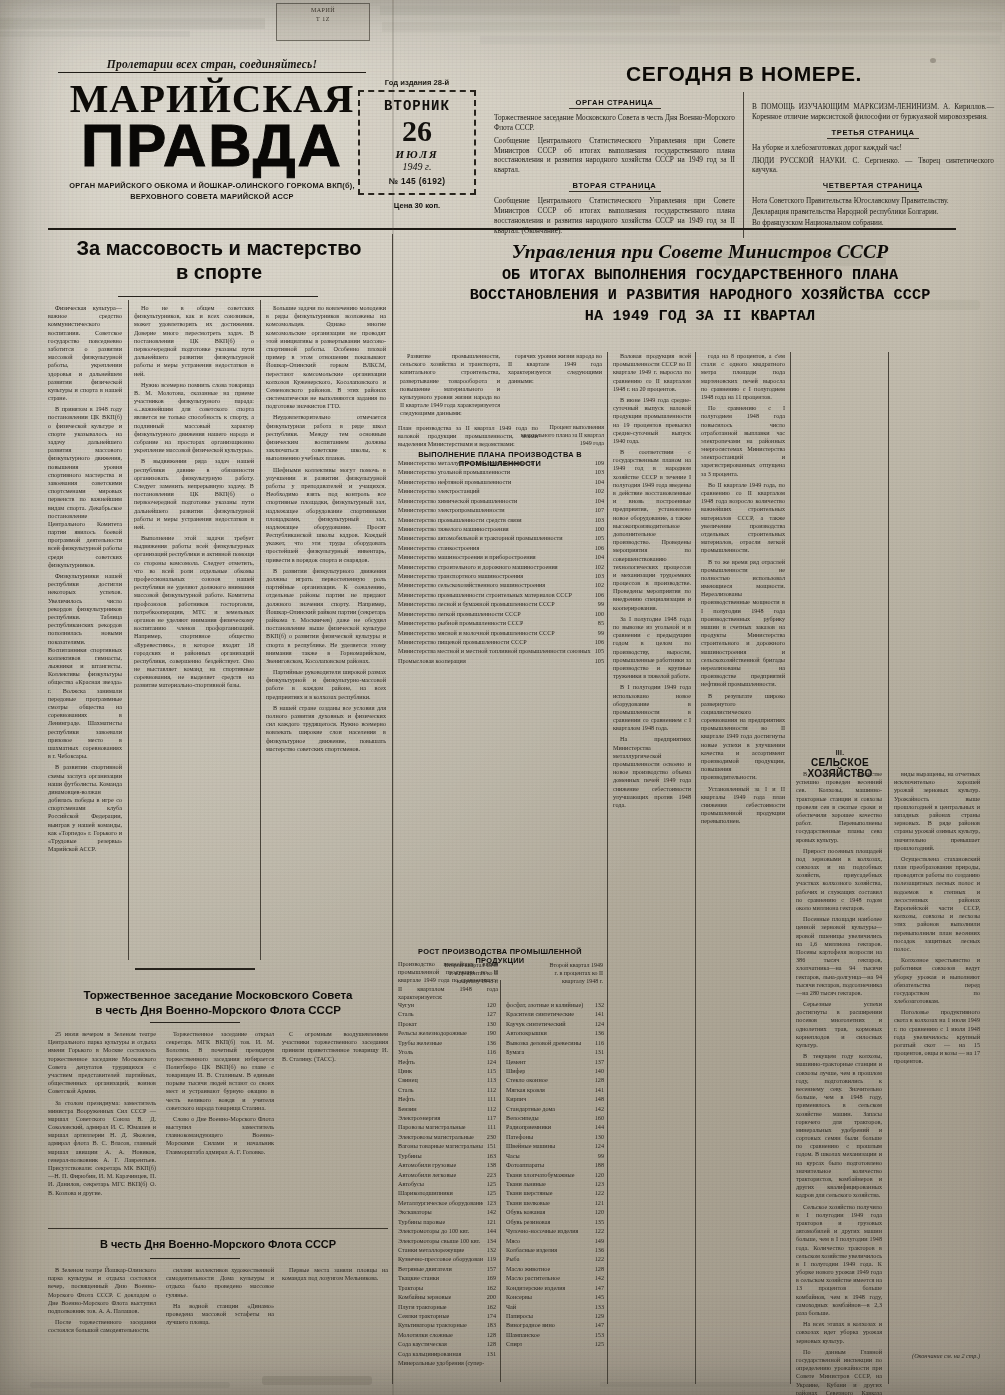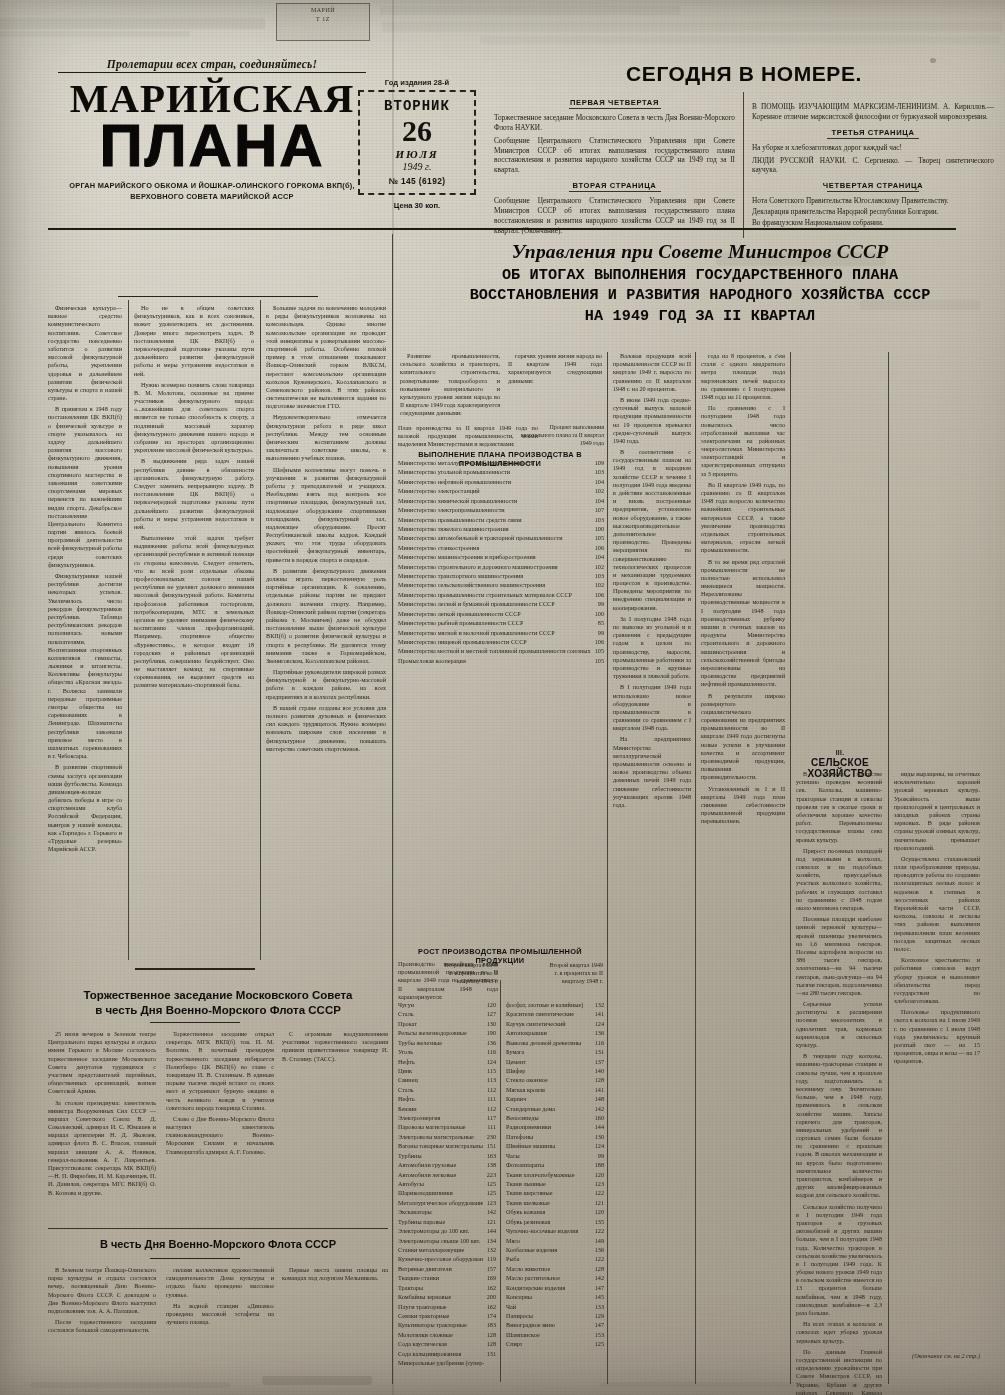--- a/index.html
+++ b/index.html
@@ -125,44 +125,44 @@
       <div class="smear" style="left:380px;top:6px;width:300px;height:9px;opacity:.13"></div>
       <div class="smear" style="left:382px;top:22px;width:620px;height:10px;opacity:.12"></div>
       <div class="smear" style="left:480px;top:36px;width:520px;height:8px;opacity:.10"></div>
       <div class="tsbox">МАРИЙ<br>Т 1Z</div>
     </div>
 
     <div class="mast">
       <div class="slogan">Пролетарии всех стран, соединяйтесь!</div>
       <div class="slogan-rule"></div>
       <div class="mast-l1">МАРИЙСКАЯ</div>
-      <div class="mast-l2">ПЛАНА</div>
+      <div class="mast-l2">ПРАВДА</div>
       <div class="mast-sub">ОРГАН МАРИЙСКОГО ОБКОМА И ЙОШКАР-ОЛИНСКОГО ГОРКОМА ВКП(б),</div>
       <div class="mast-sub" style="margin-top:0">ВЕРХОВНОГО СОВЕТА МАРИЙСКОЙ АССР</div>
     </div>
 
     <div class="datebox">
       <div class="dy">Год издания 28-й</div>
       <div class="dbinner">
         <div class="dwd">ВТОРНИК</div>
         <div class="dnum">26</div>
         <div class="dmon">ИЮЛЯ</div>
         <div class="dyr">1949 г.</div>
         <div class="dnr">№ 145 (6192)</div>
       </div>
       <div class="dprice">Цена 30 коп.</div>
     </div>
 
     <div class="today">
       <div class="today-h">СЕГОДНЯ В НОМЕРЕ.</div>
       <div class="today-cols">
         <div class="tcol left">
-          <div class="tsec">ПЕРВАЯ ЧЕТВЕРТАЯ</div>
+          <div class="tsec">ОРГАН СТРАНИЦА</div>
           <div class="tsec-rule"></div>
-          <div class="titem">Торжественное заседание Московского Совета в честь Дня Военно-Морского Флота НАУКИ.</div>
+          <div class="titem">Торжественное заседание Московского Совета в честь Дня Военно-Морского Флота СССР.</div>
           <div class="titem">Сообщение Центрального Статистического Управления при Совете Министров СССР об итогах выполнения государственного плана восстановления и развития народного хозяйства СССР на 1949 год за II квартал.</div>
           <div class="tsec">ВТОРАЯ СТРАНИЦА</div>
           <div class="tsec-rule"></div>
           <div class="titem">Сообщение Центрального Статистического Управления при Совете Министров СССР об итогах выполнения государственного плана восстановления и развития народного хозяйства СССР на 1949 год за II квартал. (Окончание).</div>
         </div>
         <div class="tcol">
           <div class="titem" style="margin-top:10px">В ПОМОЩЬ ИЗУЧАЮЩИМ МАРКСИЗМ-ЛЕНИНИЗМ. А. Кириллов.— Коренное отличие марксистской философии от буржуазной мировоззрения.</div>
           <div class="tsec">ТРЕТЬЯ СТРАНИЦА</div>
           <div class="tsec-rule"></div>
           <div class="titem">На уборке и хлебозаготовках дорог каждый час!</div>
@@ -180,20 +180,24 @@
 
     <div class="colsep" style="left:392px;top:234px;height:1150px;"></div>
     <div class="colsep" style="left:128px;top:300px;height:660px;"></div>
     <div class="colsep" style="left:260px;top:300px;height:660px;"></div>
     <div class="colsep" style="left:607px;top:352px;height:1032px;"></div>
     <div class="colsep" style="left:695px;top:352px;height:1032px;"></div>
     <div class="colsep" style="left:790px;top:352px;height:1032px;"></div>
     <div class="colsep" style="left:888px;top:352px;height:1032px;"></div>
     <div class="colsep" style="left:500px;top:980px;height:402px;"></div>
 
+    <div class="lead-h">
+      <div>За массовость и мастерство</div>
+      <div>в спорте</div>
+    </div>
     <div class="lead-rule"></div>
 
     <div class="body-col" style="left:48px;top:304px;width:74px;height:656px;">
       <p>Физическая культура—важное средство коммунистического воспитания. Советское государство повседневно заботится о развитии массовой физкультурной работы, укреплении здоровья и дальнейшем развитии физической культуры и спорта в нашей стране.</p>
       <p>В принятом в 1948 году постановлении ЦК ВКП(б) о физической культуре и спорте указывалось на задачу дальнейшего развития массового физкультурного движения, повышения уровня спортивного мастерства и завоевания советскими спортсменами мировых первенств по важнейшим видам спорта. Декабрьское постановление Центрального Комитета партии явилось боевой программой деятельности всей физкультурной работы среди советских физкультурников.</p>
       <p>Физкультурники нашей республики достигли некоторых успехов. Увеличилось число рекордов физкультурников республики. Таблица республиканских рекордов пополнилась новыми показателями. Воспитанники спортивных коллективов гимнасты, лыжники и штангисты. Коллективы физкультуры общества «Красная звезда» г. Волжска занимали передовые программные смотры общества на соревнованиях в Ленинграде. Шахматисты республики завоевали призовое место в шахматных соревнованиях в г. Чебоксары.</p>
       <p>В развитии спортивной схемы заслуга организации наши футболисты. Команда динамовцев-волжан добилась победы в игре со спортсменами клуба Российской Федерации, выиграв у нашей команды, как «Торпедо» г. Горького и «Трудовые резервы» Марийской АССР.</p>
     </div>
     <div class="body-col" style="left:134px;top:304px;width:120px;height:656px;">
       <p>Но не в общем советских физкультурников, как и всех союзников, может удовлетворить их достижения. Доверие много пересмотреть задач. В постановлении ЦК ВКП(б) о первоочередной подготовке указаны пути дальнейшего развития физкультурной работы и меры устранения недостатков в ней.</p>

